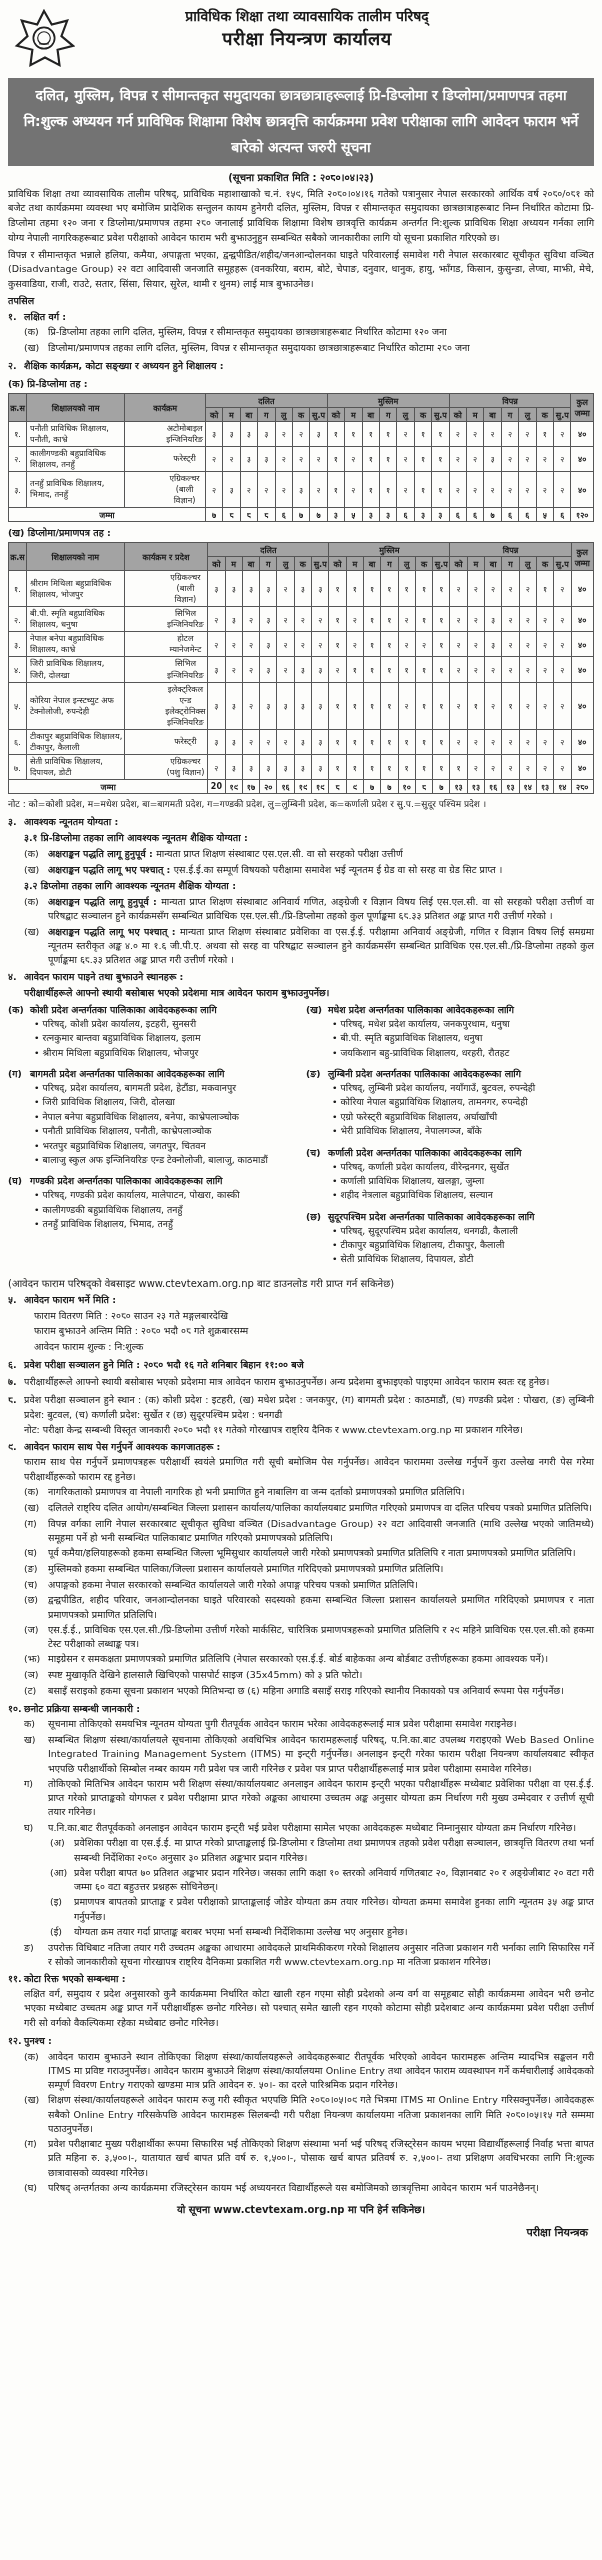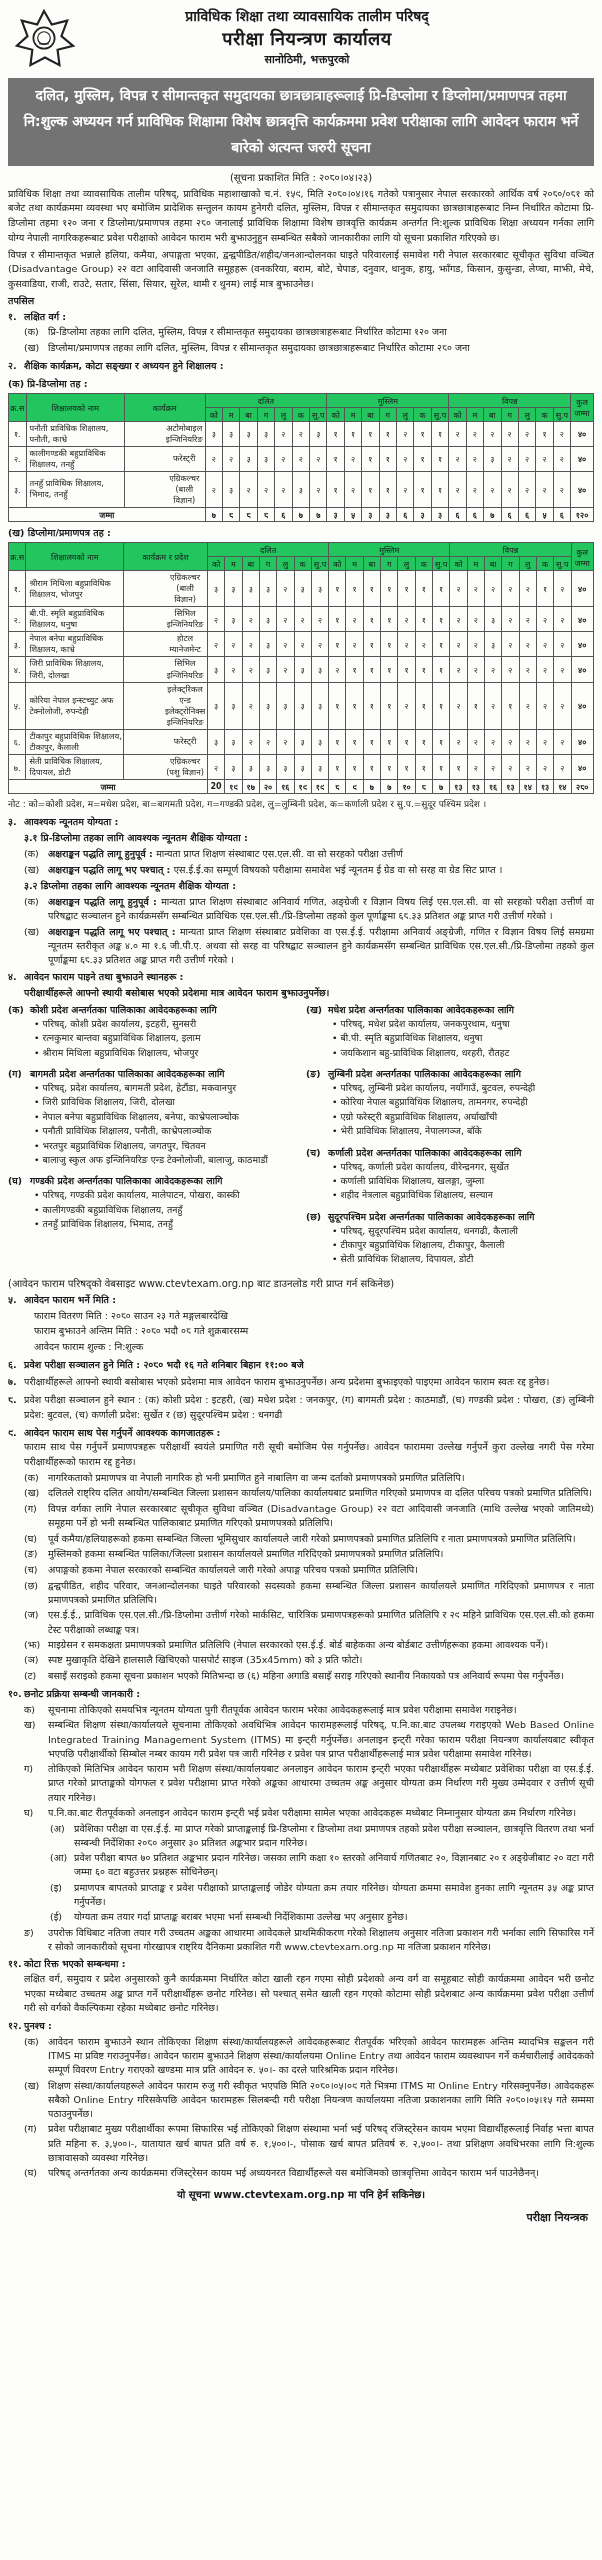--- a/index.html
+++ b/index.html
@@ -11,36 +11,36 @@
   .hdr { display:flex; align-items:flex-start; margin-bottom:4px; }
   .hdr-logo { width:72px; height:68px; flex:0 0 72px; display:flex; align-items:center; justify-content:center; }
   .hdr-center { flex:1; text-align:center; padding-right:60px; }
   .hdr-org { font-size:14px; font-weight:bold; }
   .hdr-office { font-size:18px; font-weight:bold; letter-spacing:.5px; margin-top:1px; }
   .hdr-loc { font-size:11px; font-weight:bold; margin-top:1px; }
 
   .banner { background:#737373; color:#fff; text-align:center; font-weight:bold;
             font-size:14px; line-height:1.85; padding:5px 10px; margin:2px 0 4px 0; }
 
-  .pubdate { text-align:center; font-weight:normal; font-size:10px; margin:3px 0; }
+  .pubdate { text-align:center; font-weight:bold; font-size:10px; margin:3px 0; }
 
   p.just { font-size:9.5px; line-height:1.55; text-align:justify; margin-bottom:2px; }
   .bold { font-weight:bold; }
 
   .sec { display:flex; margin-top:3px; }
   .sec-num { width:16px; font-weight:bold; font-size:9.5px; flex:0 0 16px; }
   .sec-body { flex:1; font-size:9.5px; line-height:1.55; }
   .sec-title { font-weight:bold; font-size:9.5px; }
   .subitem { display:flex; margin-top:1px; }
   .subitem .lbl { flex:0 0 24px; font-size:9.5px; }
   .subitem .txt { flex:1; font-size:9.5px; line-height:1.5; text-align:justify; }
 
   table { border-collapse:collapse; width:100%; margin:3px 0 4px 0; }
   th, td { border:1px solid #555; font-size:8px; padding:1px 1px; text-align:center; vertical-align:middle; }
-  th { background:#22c55e; font-weight:normal; }
+  th { background:#a3a3a3; font-weight:bold; }
   td.name { text-align:left; padding-left:3px; width:96px; font-size:8.2px; line-height:1.35;}
   td.prog { width:58px; font-size:8.2px; line-height:1.35;padding-left:40px;}
   td.sn { width:14px; }
   td.val { width:17px; }
   td.tot { width:22px; font-weight:bold; }
   tr.total td { font-weight:bold; }
 
   .tbl-label { font-weight:bold; font-size:9.5px; margin-top:3px; }
   .note { font-size:9px; line-height:1.5; margin:1px 0 2px 0; }
 
@@ -69,21 +69,20 @@
       <svg width="62" height="62" viewBox="0 0 64 64">
         <polygon points="32,2 40,16 56,12 50,28 62,38 46,42 48,58 33,50 18,58 20,42 4,38 15,28 9,12 25,16" fill="none" stroke="#222" stroke-width="2.2"></polygon>
         <circle cx="32" cy="30" r="11" fill="none" stroke="#222" stroke-width="1.8"></circle>
         <circle cx="32" cy="30" r="6.5" fill="none" stroke="#222" stroke-width="1.2"></circle>
         <line x1="27" y1="36" x2="37" y2="36" stroke="#222" stroke-width="1.2"></line>
       </svg>
     </div>
     <div class="hdr-center">
       <div class="hdr-org">प्राविधिक शिक्षा तथा व्यावसायिक तालीम परिषद्</div>
       <div class="hdr-office">परीक्षा नियन्त्रण कार्यालय</div>
-      <div class="hdr-loc">सानोठिमी, भक्तपुरको</div>
     </div>
   </div>
 
   <div class="banner">दलित, मुस्लिम, विपन्न र सीमान्तकृत समुदायका छात्रछात्राहरूलाई प्रि-डिप्लोमा र डिप्लोमा/प्रमाणपत्र तहमा नि:शुल्क अध्ययन गर्न प्राविधिक शिक्षामा विशेष छात्रवृत्ति कार्यक्रममा प्रवेश परीक्षाका लागि आवेदन फाराम भर्ने बारेको अत्यन्त जरुरी सूचना</div>
 
   <div class="pubdate">(सूचना प्रकाशित मिति : २०८०।०४।२३)</div>
 
   <p class="just">प्राविधिक शिक्षा तथा व्यावसायिक तालीम परिषद्, प्राविधिक महाशाखाको च.नं. १५९, मिति २०८०।०४।१६ गतेको पत्रानुसार नेपाल सरकारको आर्थिक वर्ष २०८०/०८१ को बजेट तथा कार्यक्रममा व्यवस्था भए बमोजिम प्रादेशिक सन्तुलन कायम हुनेगरी दलित, मुस्लिम, विपन्न र सीमान्तकृत समुदायका छात्रछात्राहरूबाट निम्न निर्धारित कोटामा प्रि-डिप्लोमा तहमा १२० जना र डिप्लोमा/प्रमाणपत्र तहमा २८० जनालाई प्राविधिक शिक्षामा विशेष छात्रवृत्ति कार्यक्रम अन्तर्गत नि:शुल्क प्राविधिक शिक्षा अध्ययन गर्नका लागि योग्य नेपाली नागरिकहरूबाट प्रवेश परीक्षाको आवेदन फाराम भरी बुझाउनुहुन सम्बन्धित सबैको जानकारीका लागि यो सूचना प्रकाशित गरिएको छ।</p>
   <p class="just">विपन्न र सीमान्तकृत भन्नाले हलिया, कमैया, अपाङ्गता भएका, द्वन्द्वपीडित/शहीद/जनआन्दोलनका घाइते परिवारलाई समावेश गरी नेपाल सरकारबाट सूचीकृत सुविधा वञ्चित (Disadvantage Group) २२ वटा आदिवासी जनजाति समूहहरू (वनकरिया, बराम, बोटे, चेपाङ, दनुवार, धानुक, हायु, झाँगड, किसान, कुसुन्डा, लेप्चा, माझी, मेचे, कुसवाडिया, राजी, राउटे, सतार, सिंसा, सियार, सुरेल, थामी र थुनम) लाई मात्र बुझाउनेछ।</p>
   <div class="bold" style="font-size:9.5px">तपसिल</div>
@@ -664,20 +663,21 @@
 
   <div class="sec">
     <div class="sec-num">७.</div>
     <div class="sec-body" style="text-align:justify">परीक्षार्थीहरूले आफ्नो स्थायी बसोबास भएको प्रदेशमा मात्र आवेदन फाराम बुझाउनुपर्नेछ। अन्य प्रदेशमा बुझाइएको पाइएमा आवेदन फाराम स्वतः रद्द हुनेछ।</div>
   </div>
 
   <div class="sec">
     <div class="sec-num">८.</div>
     <div class="sec-body">
       <div style="text-align:justify">प्रवेश परीक्षा सञ्चालन हुने स्थान : (क) कोशी प्रदेश : इटहरी, (ख) मधेश प्रदेश : जनकपुर, (ग) बागमती प्रदेश : काठमाडौं, (घ) गण्डकी प्रदेश : पोखरा, (ङ) लुम्बिनी प्रदेश: बुटवल, (च) कर्णाली प्रदेश: सुर्खेत र (छ) सुदूरपश्चिम प्रदेश : धनगढी</div>
+      <div>नोट: परीक्षा केन्द्र सम्बन्धी विस्तृत जानकारी २०८० भदौ ११ गतेको गोरखापत्र राष्ट्रिय दैनिक र www.ctevtexam.org.np मा प्रकाशन गरिनेछ।</div>
     </div>
   </div>
 
   <div class="sec">
     <div class="sec-num">९.</div>
     <div class="sec-body">
       <span class="sec-title">आवेदन फाराम साथ पेस गर्नुपर्ने आवश्यक कागजातहरू :</span>
       <div style="text-align:justify">फाराम साथ पेस गर्नुपर्ने प्रमाणपत्रहरू परीक्षार्थी स्वयंले प्रमाणित गरी सूची बमोजिम पेस गर्नुपर्नेछ। आवेदन फाराममा उल्लेख गर्नुपर्ने कुरा उल्लेख नगरी पेस गरेमा परीक्षार्थीहरूको फाराम रद्द हुनेछ।</div>
       <div id="sec9-items">
           <div class="subitem">

